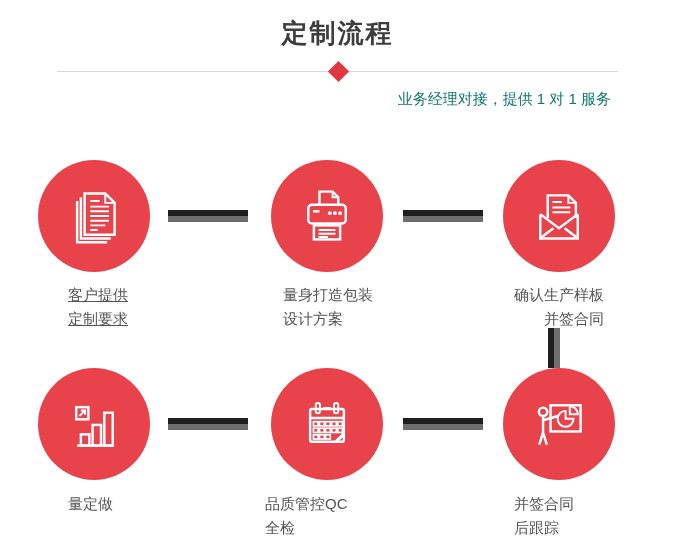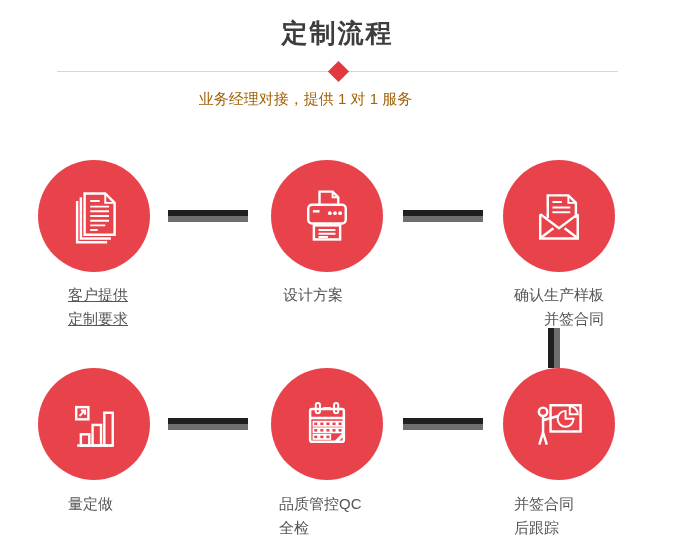--- a/index.html
+++ b/index.html
@@ -21,22 +21,22 @@
     background: #d6d6d6;
   }
   .diamond {
     position: absolute; top: 64px; left: 331px;
     width: 15px; height: 15px;
     background: #e23840;
     transform: rotate(45deg);
   }
   .subtitle {
     position: absolute; top: 90px; left: 0; width: 611px;
-    text-align: center;
-    font-size: 15px; color: #a16207;
+    text-align: right;
+    font-size: 15px; color: #0f766e;
   }
   .step-circle {
     position: absolute;
     width: 112px; height: 112px;
     border-radius: 50%;
     background: #e8434b;
     display: flex; align-items: center; justify-content: center;
   }
   .step-circle svg { display: block; }
   .step-label {
@@ -59,21 +59,21 @@
   .c1 { left: 38px;  top: 160px; }
   .c2 { left: 271px; top: 160px; }
   .c3 { left: 503px; top: 160px; }
   .c4 { left: 38px;  top: 368px; }
   .c5 { left: 271px; top: 368px; }
   .c6 { left: 503px; top: 368px; }
   .l1 { left: 68px;  top: 283px; text-decoration: underline; }
   .l2 { left: 283px; top: 283px; }
   .l3 { left: 514px; top: 283px; text-align: right; }
   .l4 { left: 68px;  top: 492px; }
-  .l5 { left: 279px; top: 492px; }
+  .l5 { left: 265px; top: 492px; }
   .l6 { left: 514px; top: 492px; }
   .h1 { left: 168px; top: 210px; }
   .h2 { left: 403px; top: 210px; }
   .h3 { left: 168px; top: 418px; }
   .h4 { left: 403px; top: 418px; }
   .v1 { left: 548px; top: 328px; }
   .ic { stroke: #ffffff; fill: none; stroke-width: 2.6; }
   .ic-thin { stroke: #ffffff; fill: none; stroke-width: 2.1; }
   .ic-fill { fill: #ffffff; stroke: none; }
 </style>
@@ -106,20 +106,21 @@
     <rect class="ic" x="12" y="20" width="40" height="20" rx="4"></rect>
     <path class="ic" d="M17 27 H24"></path>
     <circle class="ic-fill" cx="35" cy="29" r="2"></circle>
     <circle class="ic-fill" cx="40.5" cy="29" r="2"></circle>
     <circle class="ic-fill" cx="46" cy="29" r="2"></circle>
     <rect class="ic" x="18" y="42" width="28" height="15"></rect>
     <path class="ic-thin" d="M23 47 H41 M23 51 H41 M23 54.5 H33"></path>
   </svg>
 </div>
 <div class="step-label l2">
+  <span>量身打造包装</span>
   <span>设计方案</span>
 </div>
 
 <div class="step-circle c3">
   <svg width="60" height="60" viewBox="0 0 64 64">
     <path class="ic" d="M20 34 V10 H42 L50 18 V34"></path>
     <path class="ic-thin" d="M42 10 V18 H50"></path>
     <path class="ic-thin" d="M25 17 H35 M25 23 H44 M25 28 H44"></path>
     <path class="ic" d="M12 30 V56 H52 V30"></path>
     <path class="ic" d="M12 30 L32 45 L52 30"></path>

